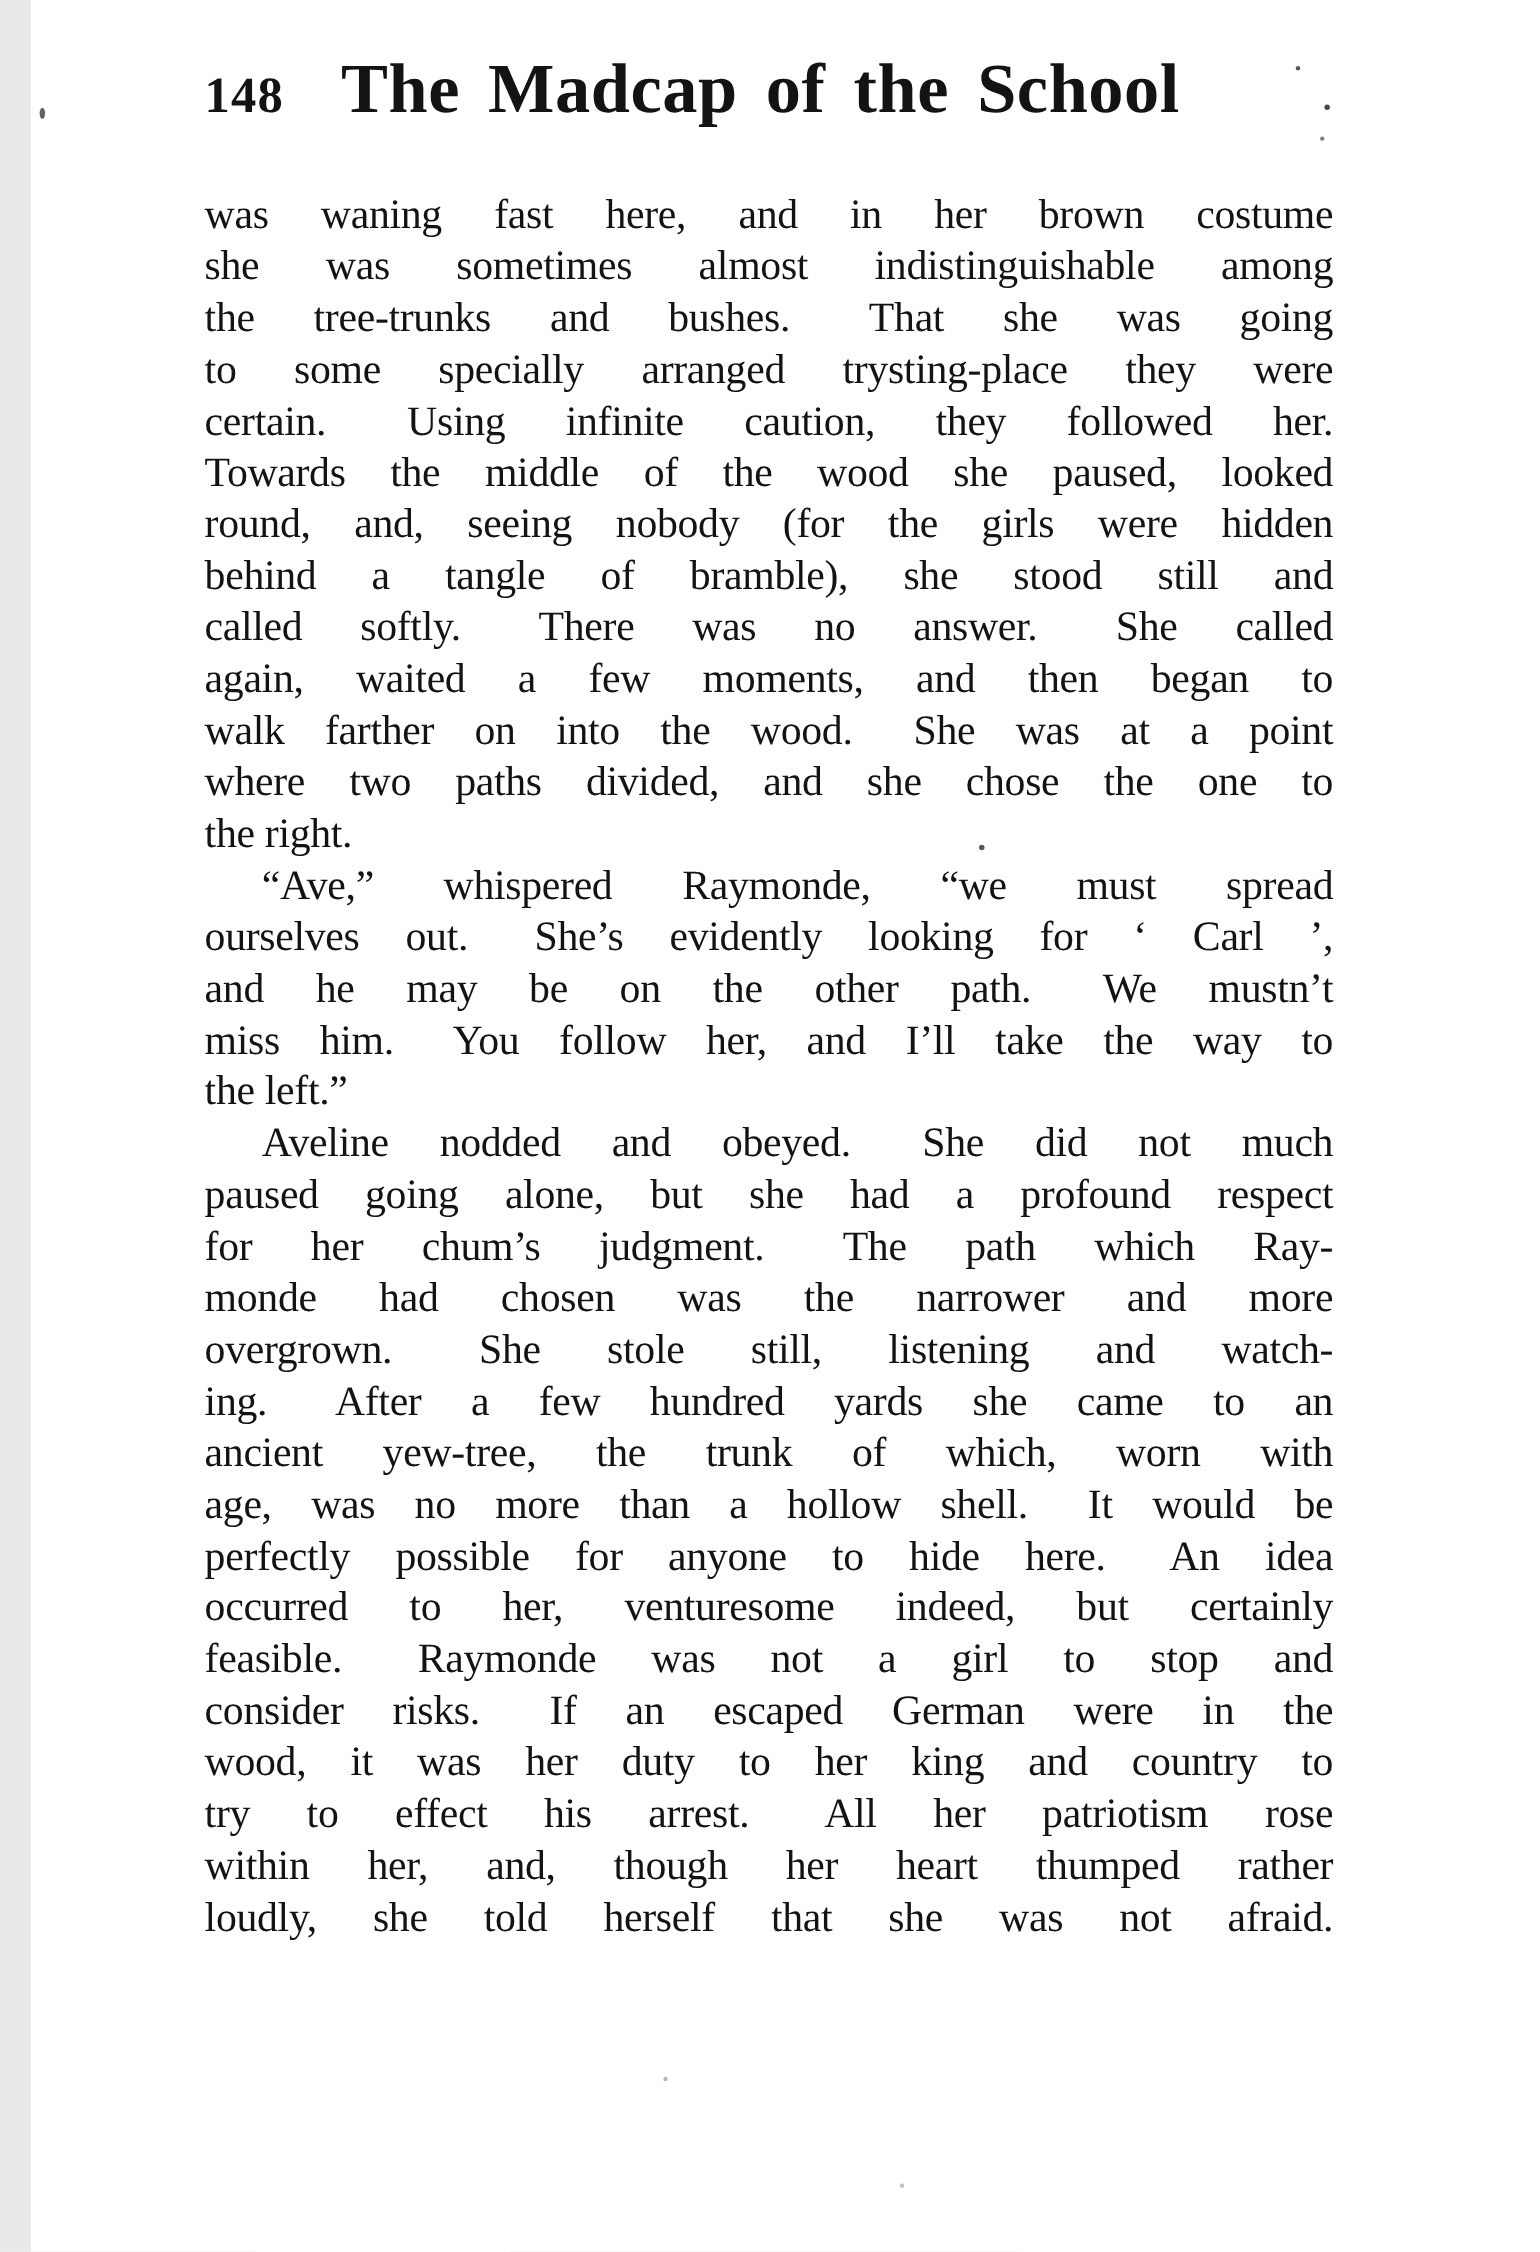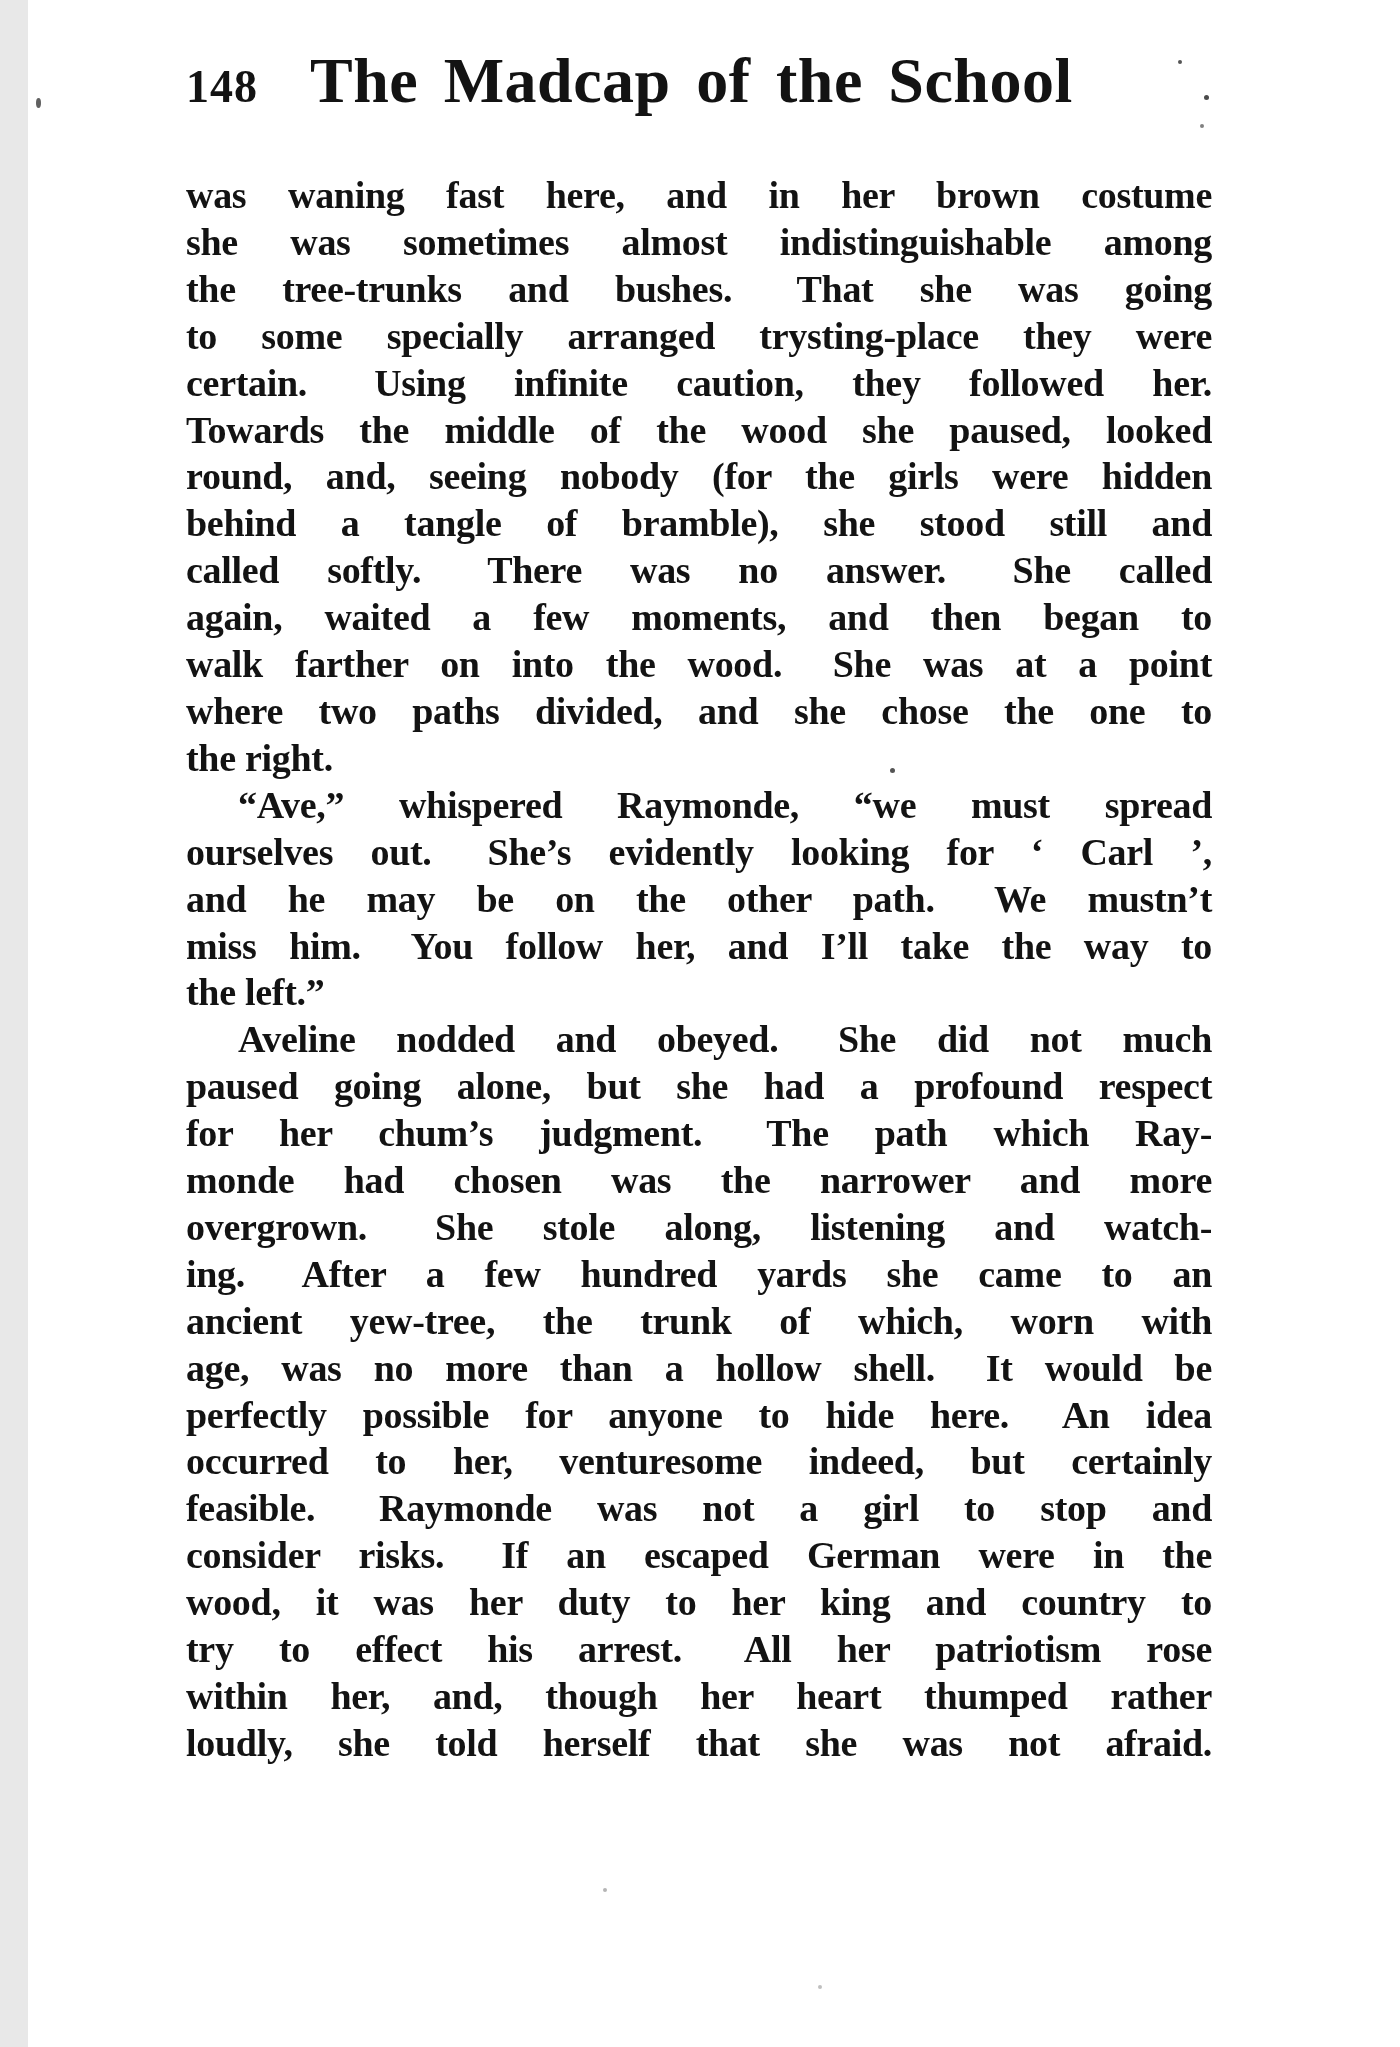--- a/index.html
+++ b/index.html
@@ -37,21 +37,21 @@
     font-weight: bold;
     word-spacing: 9px;
     letter-spacing: 0.5px;
   }
   .bodytext {
     position: absolute;
     top: 172px;
     left: 158px;
     width: 1026px;
     font-size: 38px;
-    font-weight: bold;
+    font-weight: normal;
     line-height: 46.9px;
     letter-spacing: -0.3px;
   }
   .line {
     text-align: justify;
     text-align-last: justify;
     min-height: 46.9px;
   }
   .line.short {
     text-align: center;
@@ -90,21 +90,21 @@
       <div class="line short">the right.</div>
       <div class="line indent">“Ave,” whispered Raymonde, “we must spread</div>
       <div class="line">ourselves out.  She’s evidently looking for ‘ Carl ’,</div>
       <div class="line">and he may be on the other path.  We mustn’t</div>
       <div class="line">miss him.  You follow her, and I’ll take the way to</div>
       <div class="line short">the left.”</div>
       <div class="line indent">Aveline nodded and obeyed.  She did not much</div>
       <div class="line">paused going alone, but she had a profound respect</div>
       <div class="line">for her chum’s judgment.  The path which Ray-</div>
       <div class="line">monde had chosen was the narrower and more</div>
-      <div class="line">overgrown.  She stole along, listening and watch-</div>
+      <div class="line">overgrown.  She stole still, listening and watch-</div>
       <div class="line">ing.  After a few hundred yards she came to an</div>
       <div class="line">ancient yew-tree, the trunk of which, worn with</div>
       <div class="line">age, was no more than a hollow shell.  It would be</div>
       <div class="line">perfectly possible for anyone to hide here.  An idea</div>
       <div class="line">occurred to her, venturesome indeed, but certainly</div>
       <div class="line">feasible.  Raymonde was not a girl to stop and</div>
       <div class="line">consider risks.  If an escaped German were in the</div>
       <div class="line">wood, it was her duty to her king and country to</div>
       <div class="line">try to effect his arrest.  All her patriotism rose</div>
       <div class="line">within her, and, though her heart thumped rather</div>

